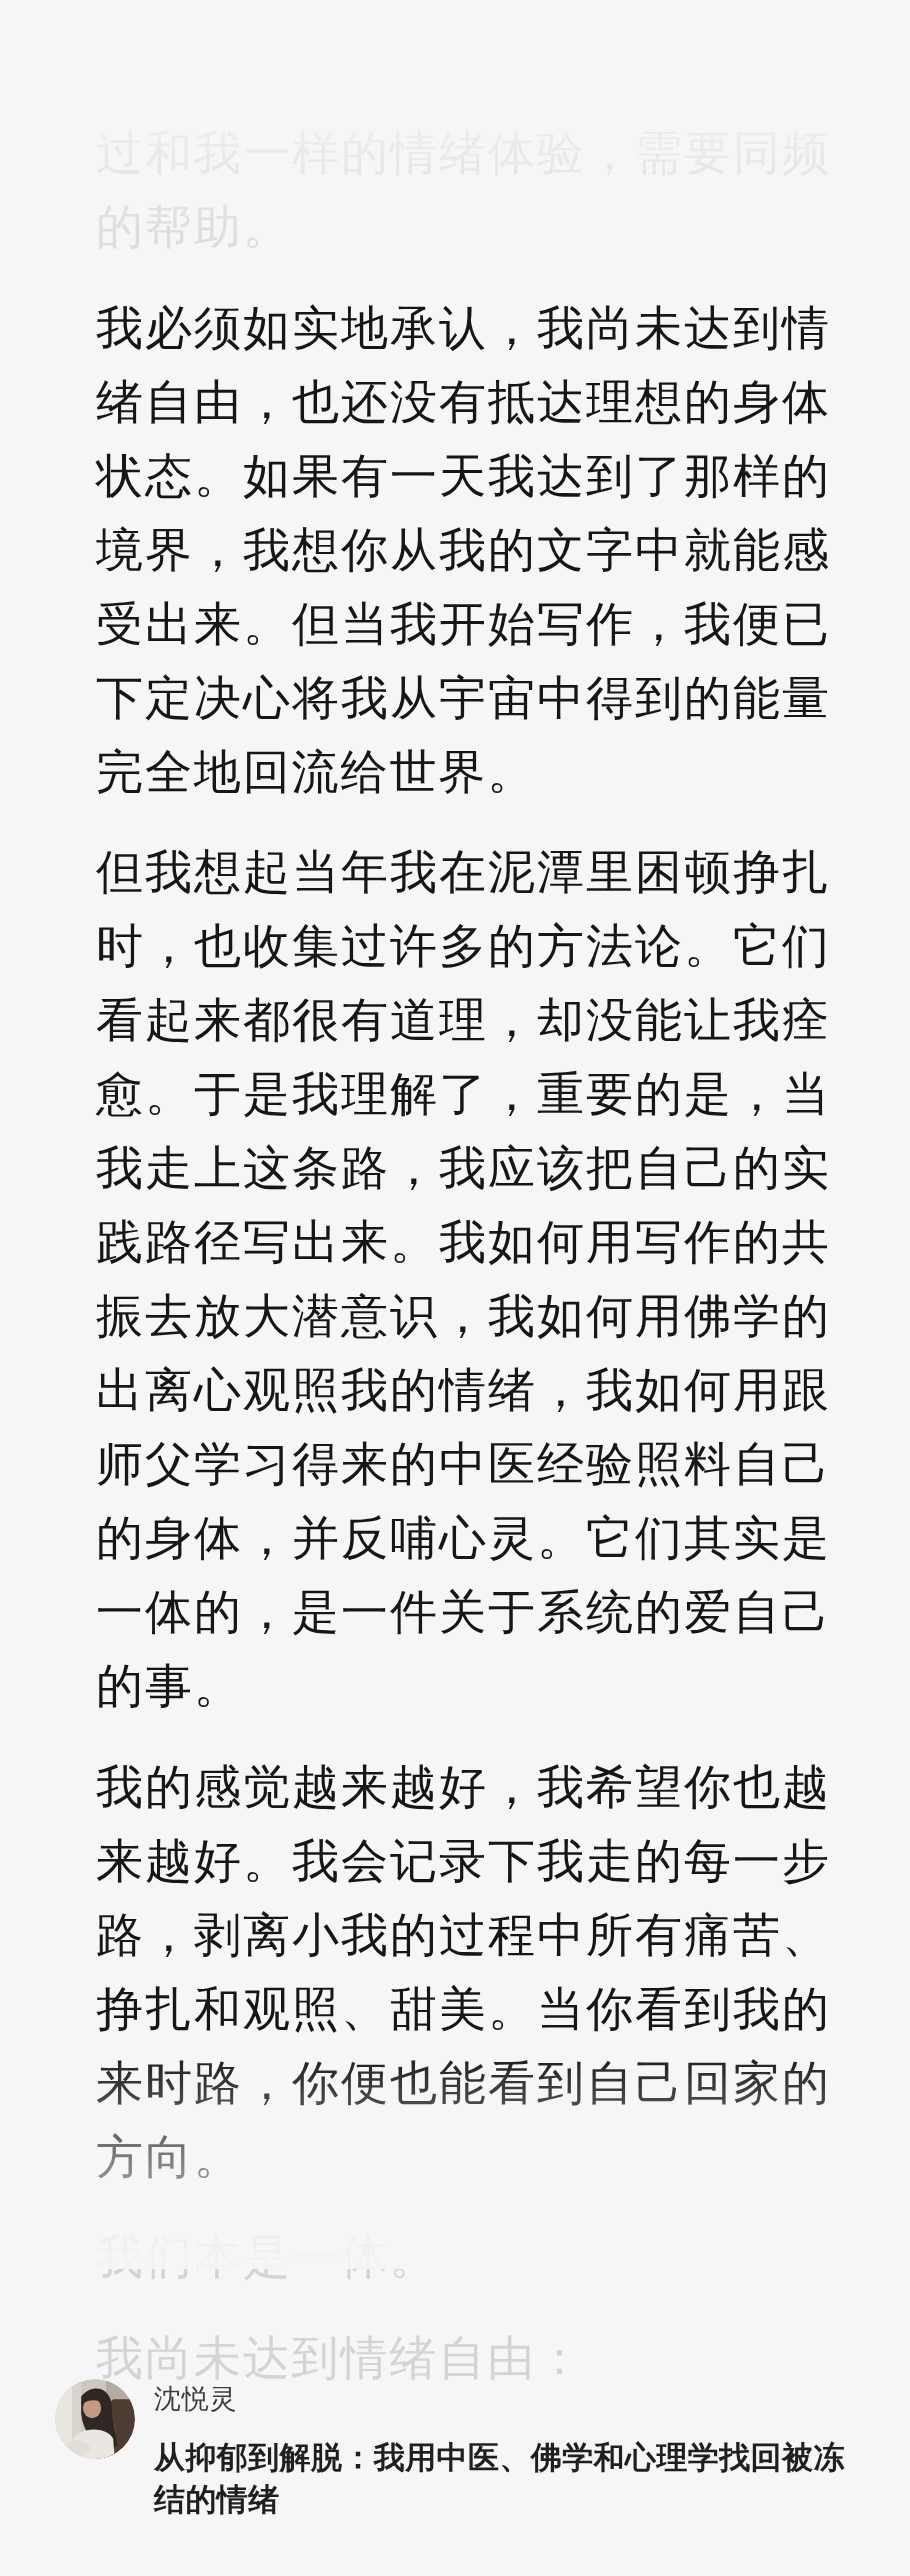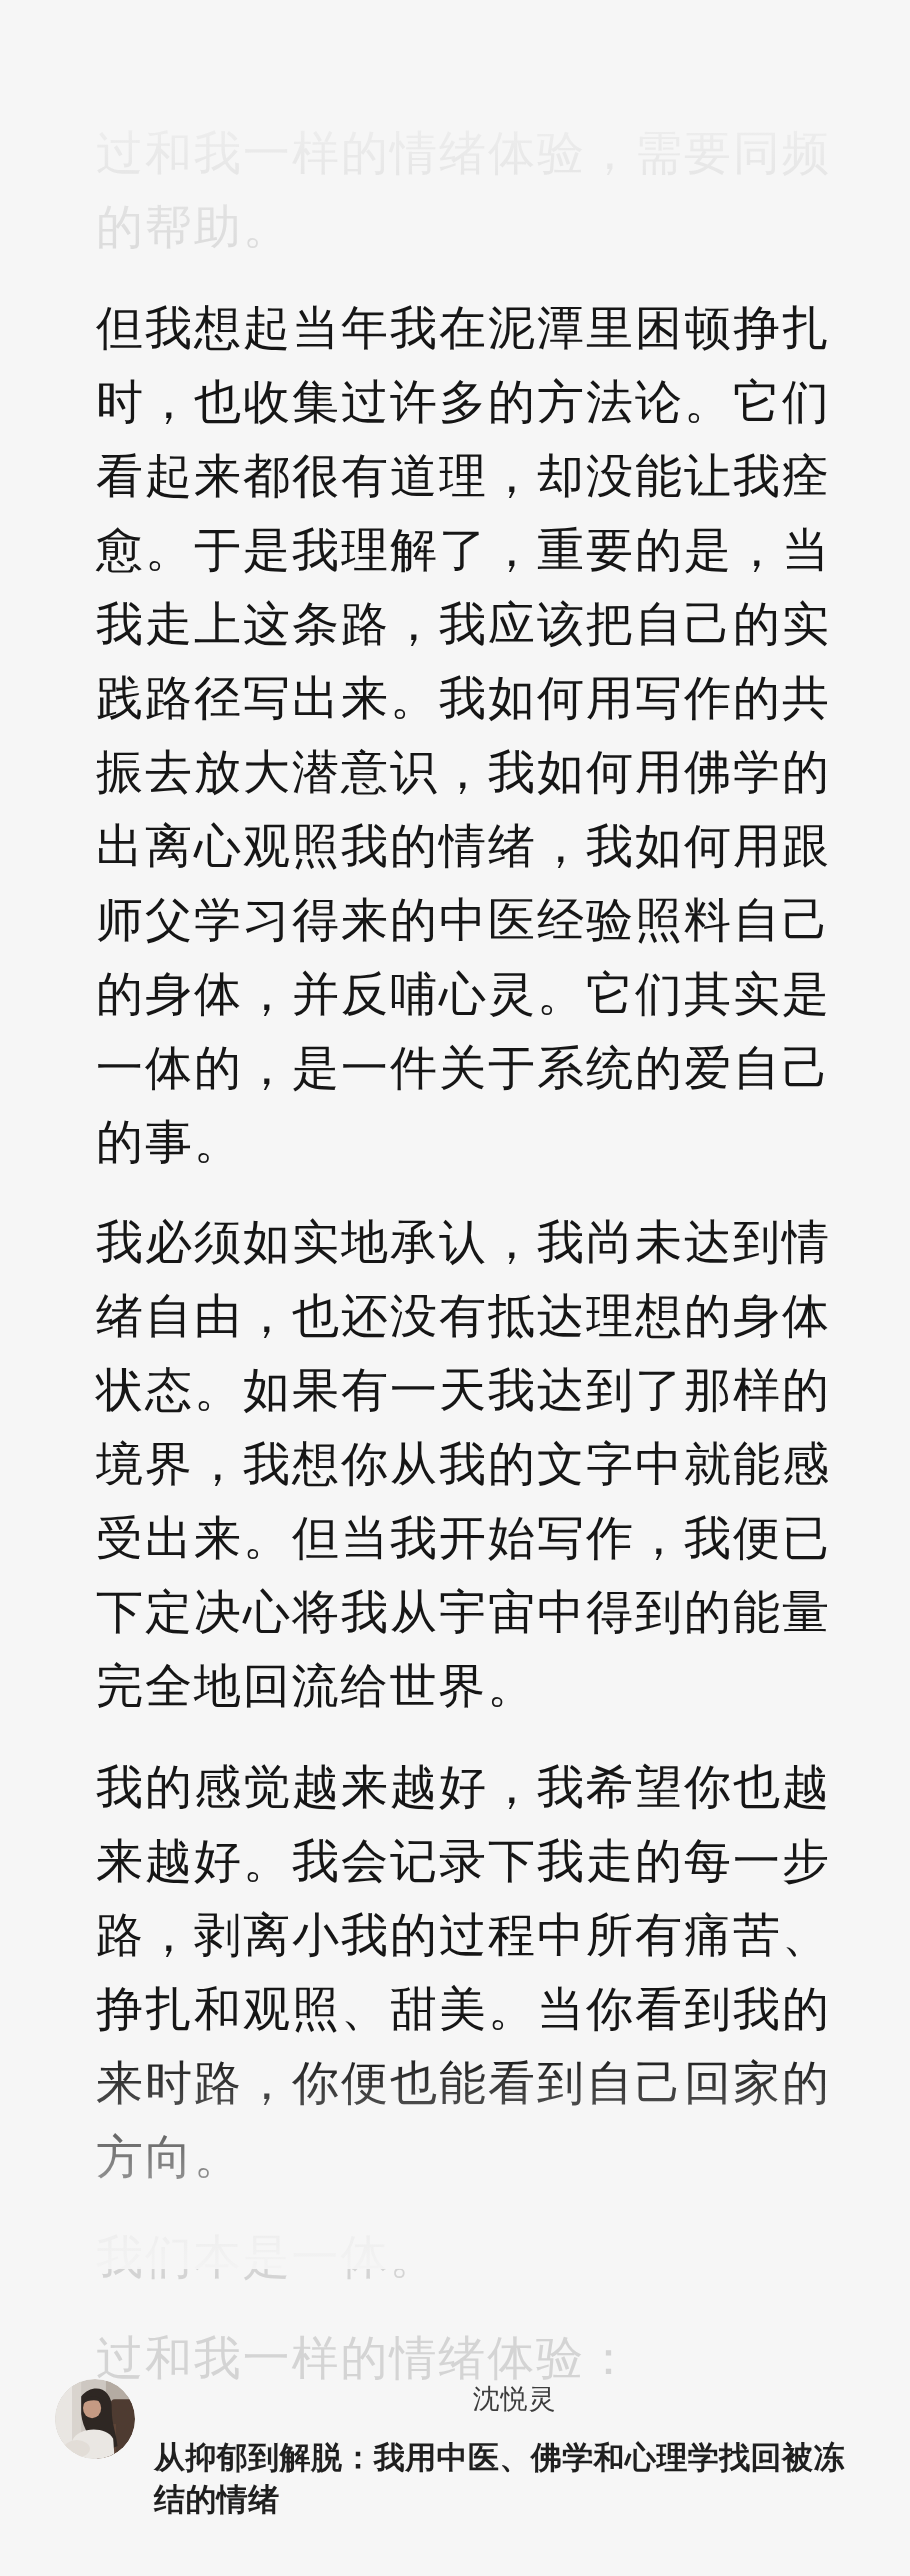--- a/index.html
+++ b/index.html
@@ -55,45 +55,44 @@
   .author-text {
     margin-left: 19px;
     width: 721px;
     padding-top: 4.6px;
   }
   .author-name {
     font-size: 27px;
     line-height: 35px;
     color: #3d3d3d;
     letter-spacing: 0.8px;
-    text-align: center;
   }
   .book-title {
     margin-top: 21px;
     font-size: 31px;
     line-height: 42px;
     font-weight: 700;
     color: #1f1f1f;
     letter-spacing: 0.4px;
     text-align: left;
     font-family: Liberation Serif, serif;
   }
 </style>
 </head>
 <body>
 
 <div class="page">
 
   <div class="content">
     <p class="faded">过和我一样的情绪体验，需要同频的帮助。</p>
+    <p>我必须如实地承认，我尚未达到情绪自由，也还没有抵达理想的身体状态。如果有一天我达到了那样的境界，我想你从我的文字中就能感受出来。但当我开始写作，我便已下定决心将我从宇宙中得到的能量完全地回流给世界。</p>
     <p>但我想起当年我在泥潭里困顿挣扎时，也收集过许多的方法论。它们看起来都很有道理，却没能让我痊愈。于是我理解了，重要的是，当我走上这条路，我应该把自己的实践路径写出来。我如何用写作的共振去放大潜意识，我如何用佛学的出离心观照我的情绪，我如何用跟师父学习得来的中医经验照料自己的身体，并反哺心灵。它们其实是一体的，是一件关于系统的爱自己的事。</p>
-    <p>我必须如实地承认，我尚未达到情绪自由，也还没有抵达理想的身体状态。如果有一天我达到了那样的境界，我想你从我的文字中就能感受出来。但当我开始写作，我便已下定决心将我从宇宙中得到的能量完全地回流给世界。</p>
     <p>我的感觉越来越好，我希望你也越来越好。我会记录下我走的每一步路，剥离小我的过程中所有痛苦、挣扎和观照、甜美。当你看到我的来时路，你便也能看到自己回家的方向。</p>
     <p class="faded-more">我们本是一体。</p>
-    <p class="faded-more">过和我一样的情绪体验：</p>
+    <p class="faded-more">我尚未达到情绪自由：</p>
   </div>
 
   <div class="fade-top"></div>
   <div class="fade-bottom"></div>
 
   <div class="author">
     <div class="avatar-wrap">
       <svg viewBox="0 0 110 110" width="80" height="80">
         <defs>
           <clipPath id="av-clip">

